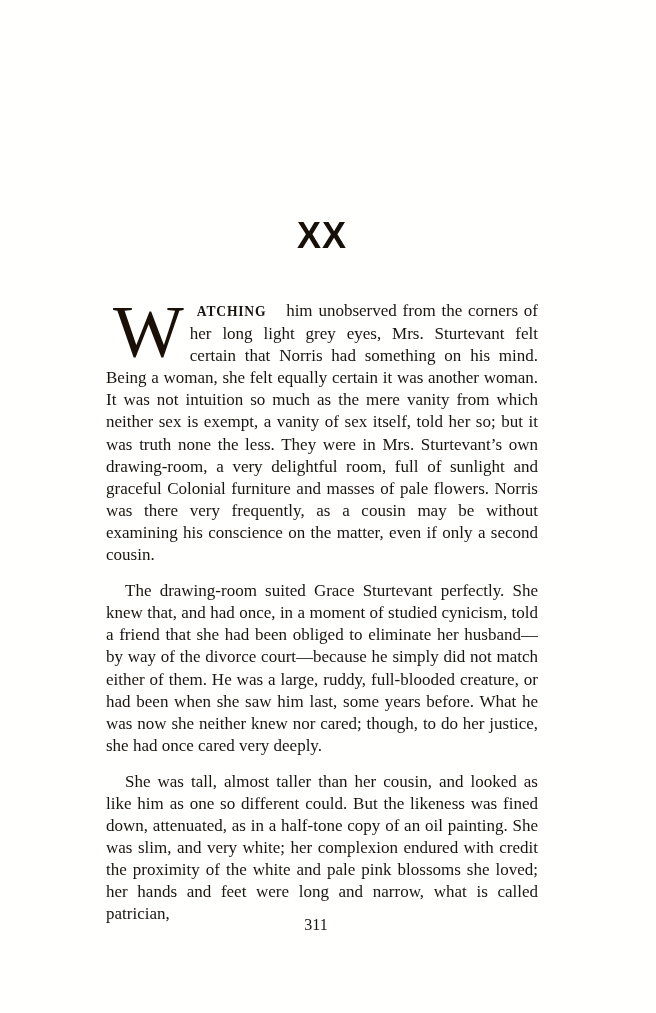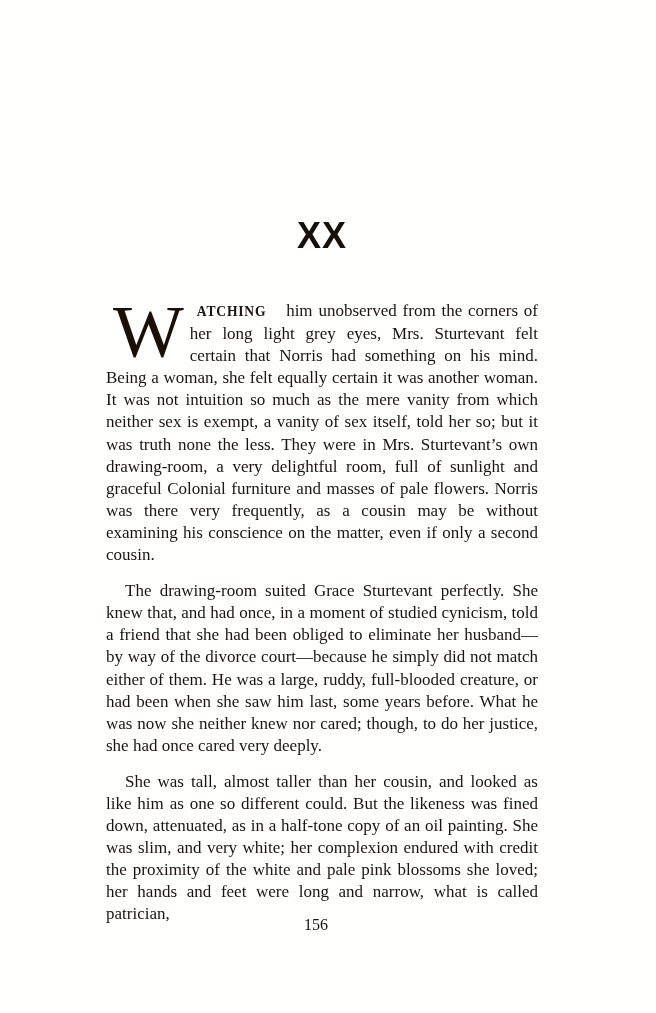--- a/index.html
+++ b/index.html
@@ -75,15 +75,15 @@
   <div class="chapter-heading">XX</div>
 
   <div class="body-text">
     <p>
       <span class="dropcap">W</span><span class="lead-caps">ATCHING</span><span> him unobserved from the corners of her long light grey eyes, Mrs. Sturtevant felt certain that Norris had something on his mind. Being a woman, she felt equally certain it was another woman. It was not intuition so much as the mere vanity from which neither sex is exempt, a vanity of sex itself, told her so; but it was truth none the less. They were in Mrs. Sturtevant’s own drawing-room, a very delightful room, full of sunlight and graceful Colonial furniture and masses of pale flowers. Norris was there very frequently, as a cousin may be without examining his conscience on the matter, even if only a second cousin.</span>
     </p>
     <p class="indented">The drawing-room suited Grace Sturtevant perfectly. She knew that, and had once, in a moment of studied cynicism, told a friend that she had been obliged to eliminate her husband—by way of the divorce court—because he simply did not match either of them. He was a large, ruddy, full-blooded creature, or had been when she saw him last, some years before. What he was now she neither knew nor cared; though, to do her justice, she had once cared very deeply.</p>
     <p class="indented">She was tall, almost taller than her cousin, and looked as like him as one so different could. But the likeness was fined down, attenuated, as in a half-tone copy of an oil painting. She was slim, and very white; her complexion endured with credit the proximity of the white and pale pink blossoms she loved; her hands and feet were long and narrow, what is called patrician,</p>
   </div>
 
-  <div class="page-number">156</div>
+  <div class="page-number">311</div>
 
 </div>
 
 </body></html>

